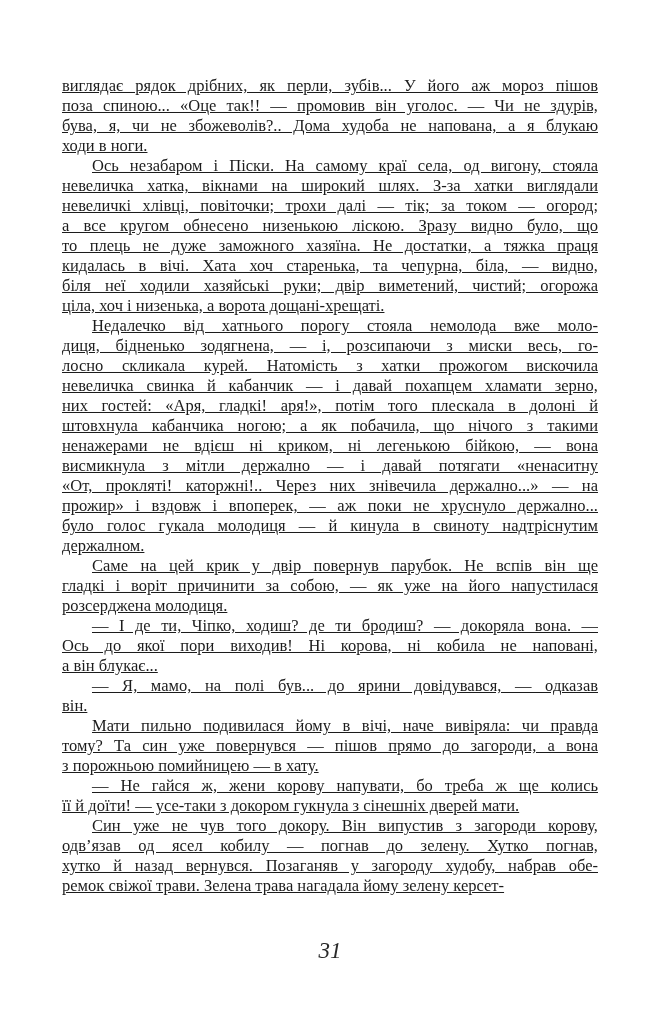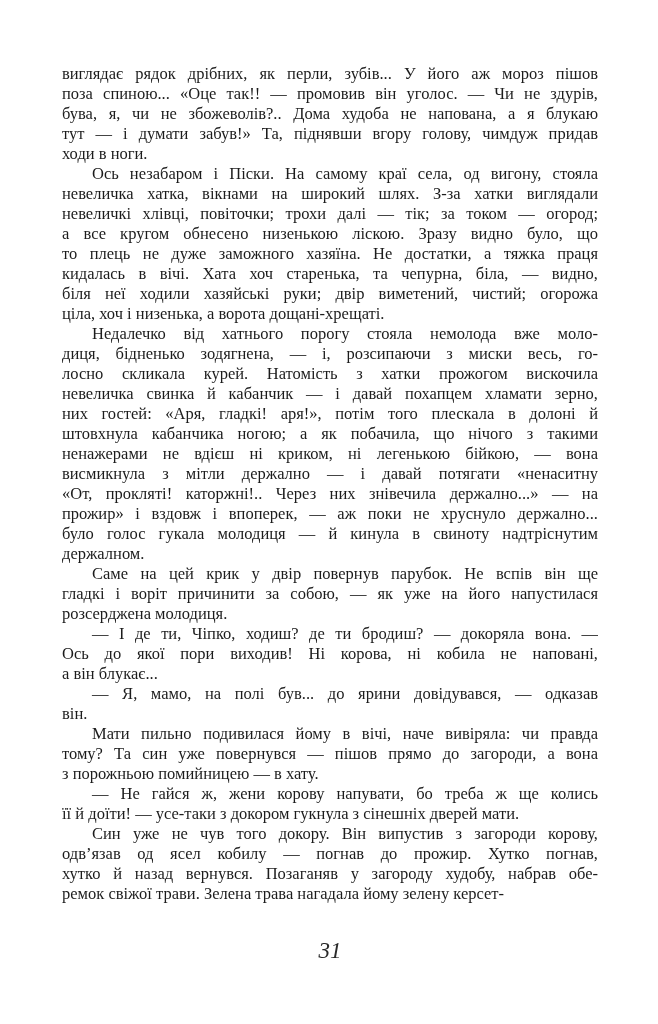--- a/index.html
+++ b/index.html
@@ -12,22 +12,23 @@
     width: 658px;
     height: 1024px;
     background: #ffffff;
     font-family: "Liberation Serif", serif;
     color: #1c1c1c;
     overflow: hidden;
   }
   .text-block {
     position: absolute;
     left: 62px;
-    top: 64px;
+    top: 76px;
     width: 536px;
+    text-decoration: underline;
   }
   .line {
     height: 20px;
     line-height: 20px;
     font-size: 16.5px;
     text-align: justify;
     text-align-last: justify;
     overflow: hidden;
     white-space: normal;
   }
@@ -52,21 +53,20 @@
   }
 </style>
 </head>
 <body>
 
 <div class="page">
   <div class="text-block" id="text-block">
       <div class="line">виглядає рядок дрібних, як перли, зубів... У його аж мороз пішов</div>
       <div class="line">поза спиною... «Оце так!! — промовив він уголос. — Чи не здурів,</div>
       <div class="line">бува, я, чи не збожеволів?.. Дома худоба не напована, а я блукаю</div>
-      <div class="line">тут — і думати забув!» Та, піднявши вгору голову, чимдуж придав</div>
       <div class="line last">ходи в ноги.</div>
       <div class="line indent">Ось незабаром і Піски. На самому краї села, од вигону, стояла</div>
       <div class="line">невеличка хатка, вікнами на широкий шлях. З-за хатки виглядали</div>
       <div class="line">невеличкі хлівці, повіточки; трохи далі — тік; за током — огород;</div>
       <div class="line">а все кругом обнесено низенькою ліскою. Зразу видно було, що</div>
       <div class="line">то плець не дуже заможного хазяїна. Не достатки, а тяжка праця</div>
       <div class="line">кидалась в вічі. Хата хоч старенька, та чепурна, біла, — видно,</div>
       <div class="line">біля неї ходили хазяйські руки; двір виметений, чистий; огорожа</div>
       <div class="line last">ціла, хоч і низенька, а ворота дощані-хрещаті.</div>
       <div class="line indent">Недалечко від хатнього порогу стояла немолода вже моло-</div>
@@ -88,18 +88,18 @@
       <div class="line">Ось до якої пори виходив! Ні корова, ні кобила не наповані,</div>
       <div class="line last">а він блукає...</div>
       <div class="line indent">— Я, мамо, на полі був... до ярини довідувався, — одказав</div>
       <div class="line last">він.</div>
       <div class="line indent">Мати пильно подивилася йому в вічі, наче вивіряла: чи правда</div>
       <div class="line">тому? Та син уже повернувся — пішов прямо до загороди, а вона</div>
       <div class="line last">з порожньою помийницею — в хату.</div>
       <div class="line indent">— Не гайся ж, жени корову напувати, бо треба ж ще колись</div>
       <div class="line last">її й доїти! — усе-таки з докором гукнула з сінешніх дверей мати.</div>
       <div class="line indent">Син уже не чув того докору. Він випустив з загороди корову,</div>
-      <div class="line">одв’язав од ясел кобилу — погнав до прожир. Хутко погнав,</div>
+      <div class="line">одв’язав од ясел кобилу — погнав до зелену. Хутко погнав,</div>
       <div class="line">хутко й назад вернувся. Позаганяв у загороду худобу, набрав обе-</div>
       <div class="line last">ремок свіжої трави. Зелена трава нагадала йому зелену керсет-</div>
     </div>
   <div class="page-number">31</div>
 </div>
 
 </body></html>

